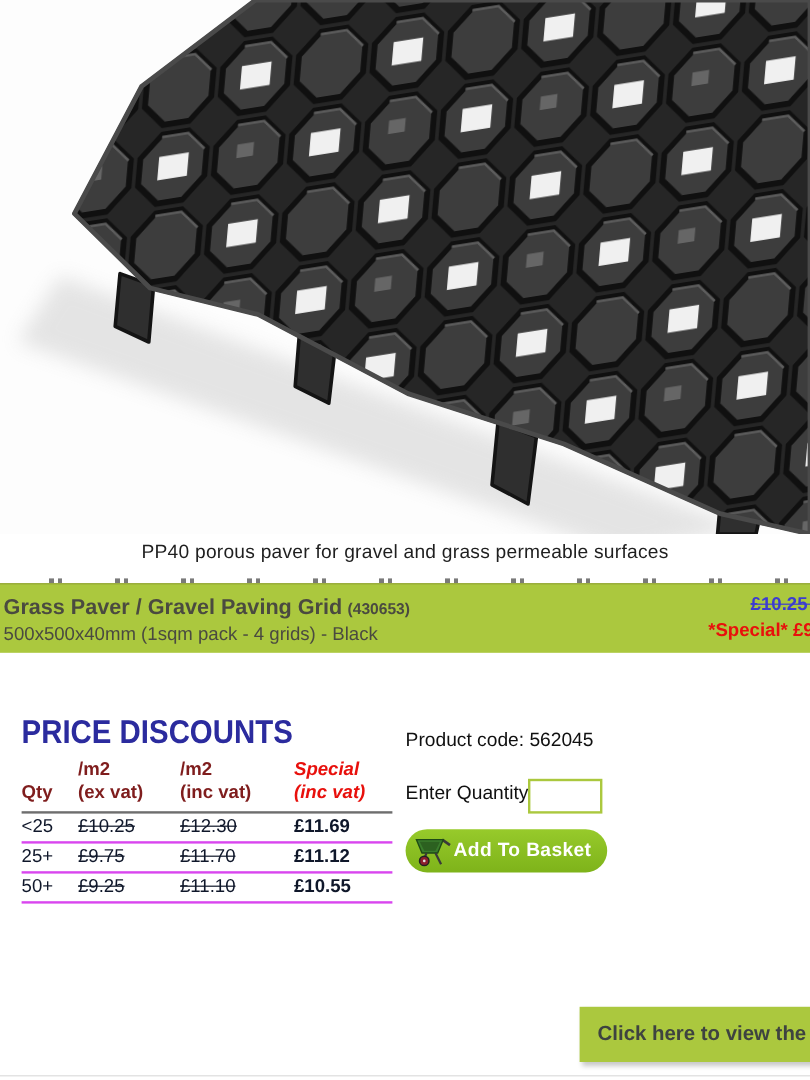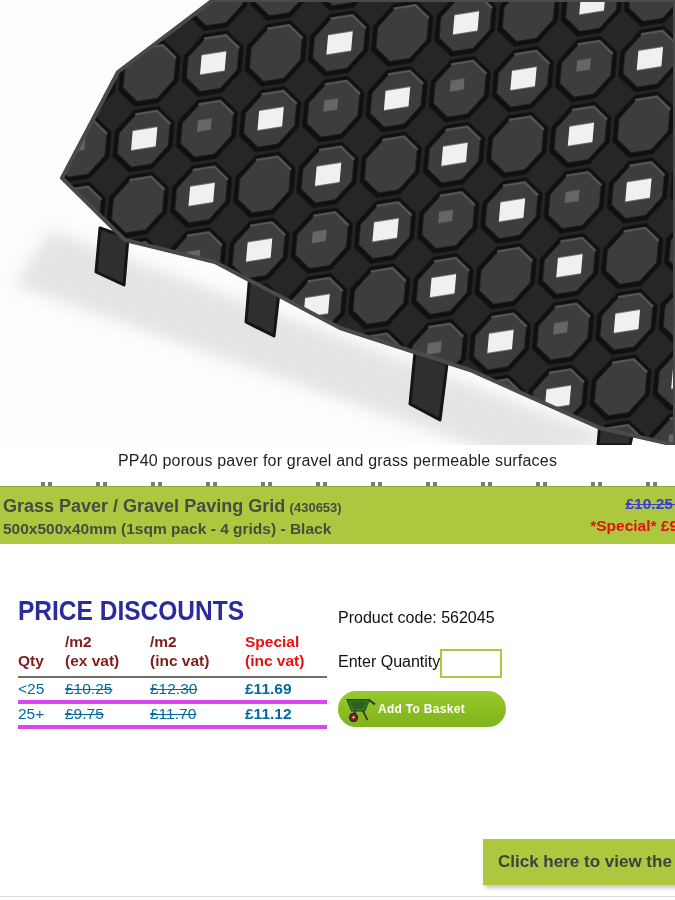--- a/index.html
+++ b/index.html
@@ -19,52 +19,52 @@
       transparent 45px 48px, #7a7a7a 48px 52px, transparent 52px 55px); }
   .edge-line  { position:absolute; left:0; top:487px; width:675px; height:3px;
     background:linear-gradient(#868686,#c9c9c9); }
 
   
   .banner { position:absolute; left:0; top:486px; width:675px; height:58px;
             background:#abc83e; border-top:1px solid #93a636; }
   .banner-left { position:absolute; left:3px; top:9px; color:#4a4a40; white-space:nowrap; }
   .banner-title { font-size:18px; font-weight:bold; }
   .banner-code  { font-size:13px; font-weight:bold; }
-  .banner-sub   { font-size:15.5px; font-weight:bold; margin-top:3px; }
+  .banner-sub   { font-size:15.5px; font-weight:normal; margin-top:3px; }
   .banner-right { position:absolute; right:-16px; top:8px; text-align:right; white-space:nowrap; }
   .old-price    { font-size:15.5px; font-weight:bold; color:#3c3cd0; text-decoration:line-through; }
   .special-price{ font-size:15.5px; font-weight:bold; color:#e8100c; margin-top:4px; }
 
   
   .pd-heading { position:absolute; left:18px; top:595px; font-size:25px; font-weight:900;
                 color:#2b2b9e; letter-spacing:0px; transform:scale(0.98,1.1);
                 transform-origin:left top; }
   table.prices { position:absolute; left:18px; top:632px; border-collapse:collapse; }
   table.prices th { text-align:left; vertical-align:bottom; font-size:15.5px; font-weight:bold;
                     color:#7f1d1d; padding:0 0 5px 0; border-bottom:2px solid #6e6e6e; line-height:1.25; }
-  table.prices th.c-special { color:#e8100c; }
-  table.prices td { font-size:15.5px; color:#0369a1; height:25px; vertical-align:middle;
-                    border-bottom:4px solid #d946ef; }
+  table.prices th.c-special { color:#e8100c;font-style:italic; }
+  table.prices td { font-size:15.5px; color:#0f172a; height:25px; vertical-align:middle;
+                    border-bottom:2px solid #d946ef; }
   table.prices .c-qty { width:47px; }
   table.prices .c-ex  { width:85px; }
   table.prices .c-inc { width:95px; }
   table.prices .c-special { width:82px; }
   td.struck { text-decoration:line-through; }
   td.special-val { color:#e8100c; font-weight:bold; }
 
   
   .product-code { position:absolute; left:338px; top:609px; font-size:16px; color:#101010; }
   .qty-label    { position:absolute; left:338px; top:653px; font-size:16px; color:#101010; }
   .qty-input    { position:absolute; left:440px; top:649px; width:62px; height:29px;
                   border:2px solid #abc83e; background:#fff; font-size:15px; padding:2px 4px;
                   outline:none; }
   .basket-btn { position:absolute; left:338px; top:691px; width:168px; height:36px;
                 border:none; border-radius:18px; cursor:pointer;
                 background:linear-gradient(#97ca2b,#7eb31a);
-                color:#fff; font-weight:bold; font-size:12px; font-family:"Liberation Sans",sans-serif;
+                color:#fff; font-weight:bold; font-size:16px; font-family:"Liberation Sans",sans-serif;
                 text-align:left; padding-left:40px; letter-spacing:0.3px; }
   .basket-btn .wb { position:absolute; left:7px; top:4px; width:32px; height:28px; }
 
   
   .view-more { position:absolute; left:483px; top:839px; width:200px; height:46px;
                background:#abc83e; box-shadow:2px 3px 4px rgba(0,0,0,0.22); cursor:pointer;
                display:flex; align-items:center; padding-left:15px;
                font-size:17px; font-weight:bold; color:#3e4340; white-space:nowrap; }
 
   .bottom-line { position:absolute; left:0; top:896px; width:675px; height:1px; background:#dcdcdc; }
@@ -154,20 +154,26 @@
         <td class="c-ex struck">£10.25</td>
         <td class="c-inc struck">£12.30</td>
         <td class="c-special special-val">£11.69</td>
       </tr>
       <tr>
         <td class="c-qty">25+</td>
         <td class="c-ex struck">£9.75</td>
         <td class="c-inc struck">£11.70</td>
         <td class="c-special special-val">£11.12</td>
       </tr>
+      <tr>
+        <td class="c-qty">50+</td>
+        <td class="c-ex struck">£9.25</td>
+        <td class="c-inc struck">£11.10</td>
+        <td class="c-special special-val">£10.55</td>
+      </tr>
     </tbody>
   </table>
 
   <div class="product-code">Product code: 562045</div>
 
   <label class="qty-label">Enter Quantity:</label>
   <input class="qty-input" type="text" value="" style="">
 
   <button class="basket-btn">
     <svg class="wb" viewBox="0 0 34 30">

